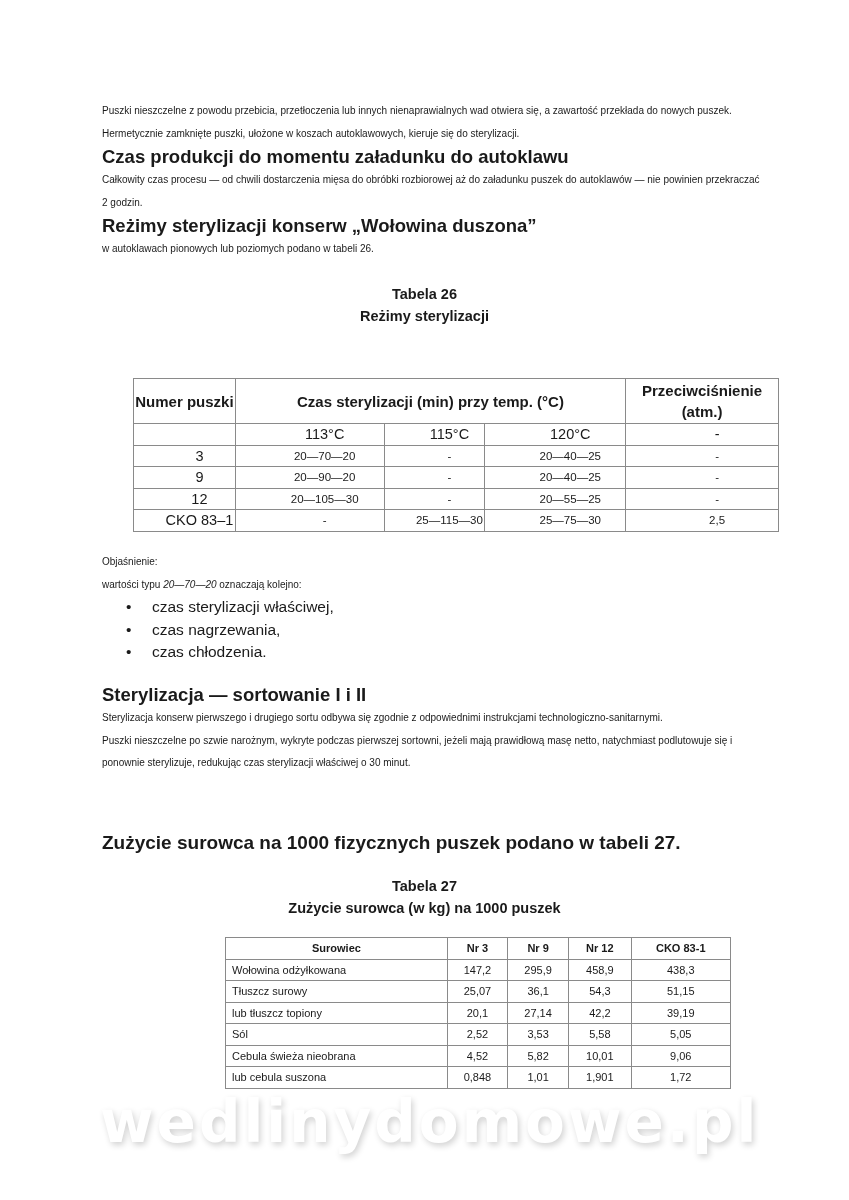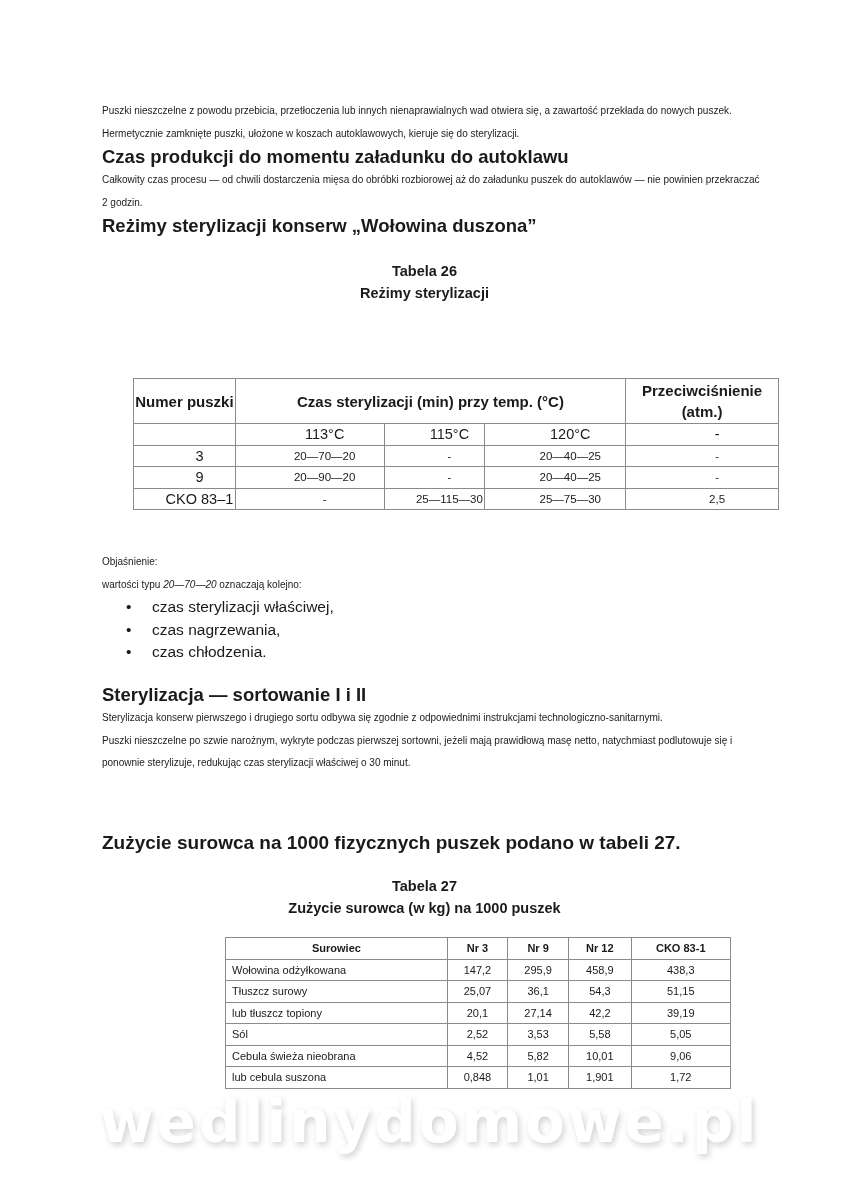--- a/index.html
+++ b/index.html
@@ -29,20 +29,21 @@
 </style>
 </head>
 <body>
 
 <div class="page">
   <p>Puszki nieszczelne z powodu przebicia, przetłoczenia lub innych nienaprawialnych wad otwiera się, a zawartość przekłada do nowych puszek.</p>
   <p>Hermetycznie zamknięte puszki, ułożone w koszach autoklawowych, kieruje się do sterylizacji.</p>
   <h2>Czas produkcji do momentu załadunku do autoklawu</h2>
   <p>Całkowity czas procesu — od chwili dostarczenia mięsa do obróbki rozbiorowej aż do załadunku puszek do autoklawów — nie powinien przekraczać 2 godzin.</p>
   <h2>Reżimy sterylizacji konserw „Wołowina duszona”</h2>
+  <p>w autoklawach pionowych lub poziomych podano w tabeli 26.</p>
 
   <div style="height:22px"></div>
   <div class="caption" style="margin-left:-102px;width:849px;">
     <div>Tabela 26</div>
     <div>Reżimy sterylizacji</div>
   </div>
 </div>
 
 <table id="t26">
   <colgroup>
@@ -70,20 +71,27 @@
     <td class="small">20—70—20</td>
     <td class="small">-</td>
     <td class="small">20—40—25</td>
     <td class="small">-</td>
   </tr>
   <tr>
     <td>9</td>
     <td class="small">20—90—20</td>
     <td class="small">-</td>
     <td class="small">20—40—25</td>
+    <td class="small">-</td>
+  </tr>
+  <tr>
+    <td>12</td>
+    <td class="small">20—105—30</td>
+    <td class="small">-</td>
+    <td class="small">20—55—25</td>
     <td class="small">-</td>
   </tr>
   <tr>
     <td>CKO 83–1</td>
     <td class="small">-</td>
     <td class="small">25—115—30</td>
     <td class="small">25—75—30</td>
     <td class="small">2,5</td>
   </tr>
 </tbody>

